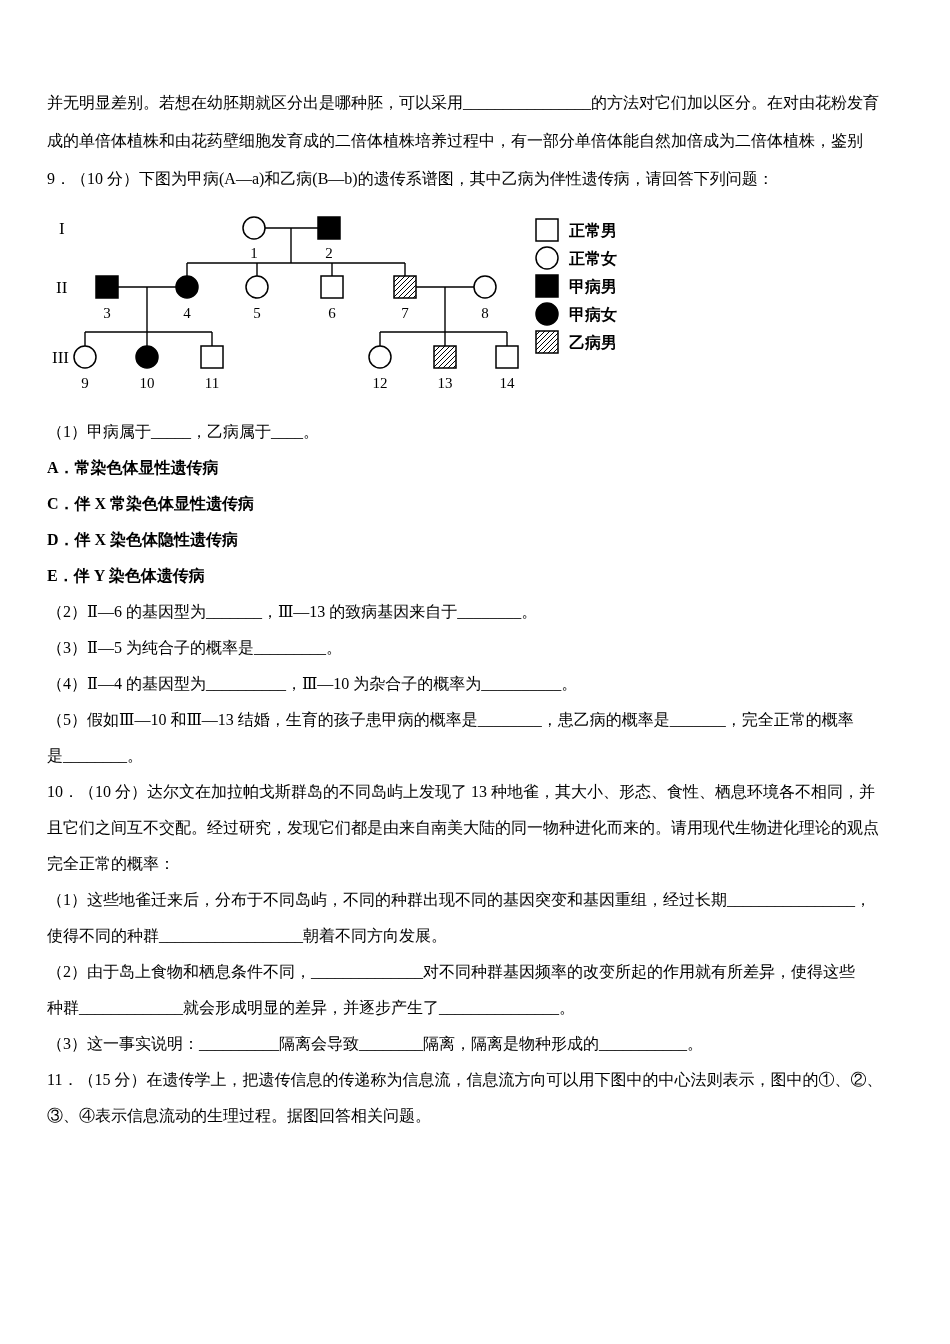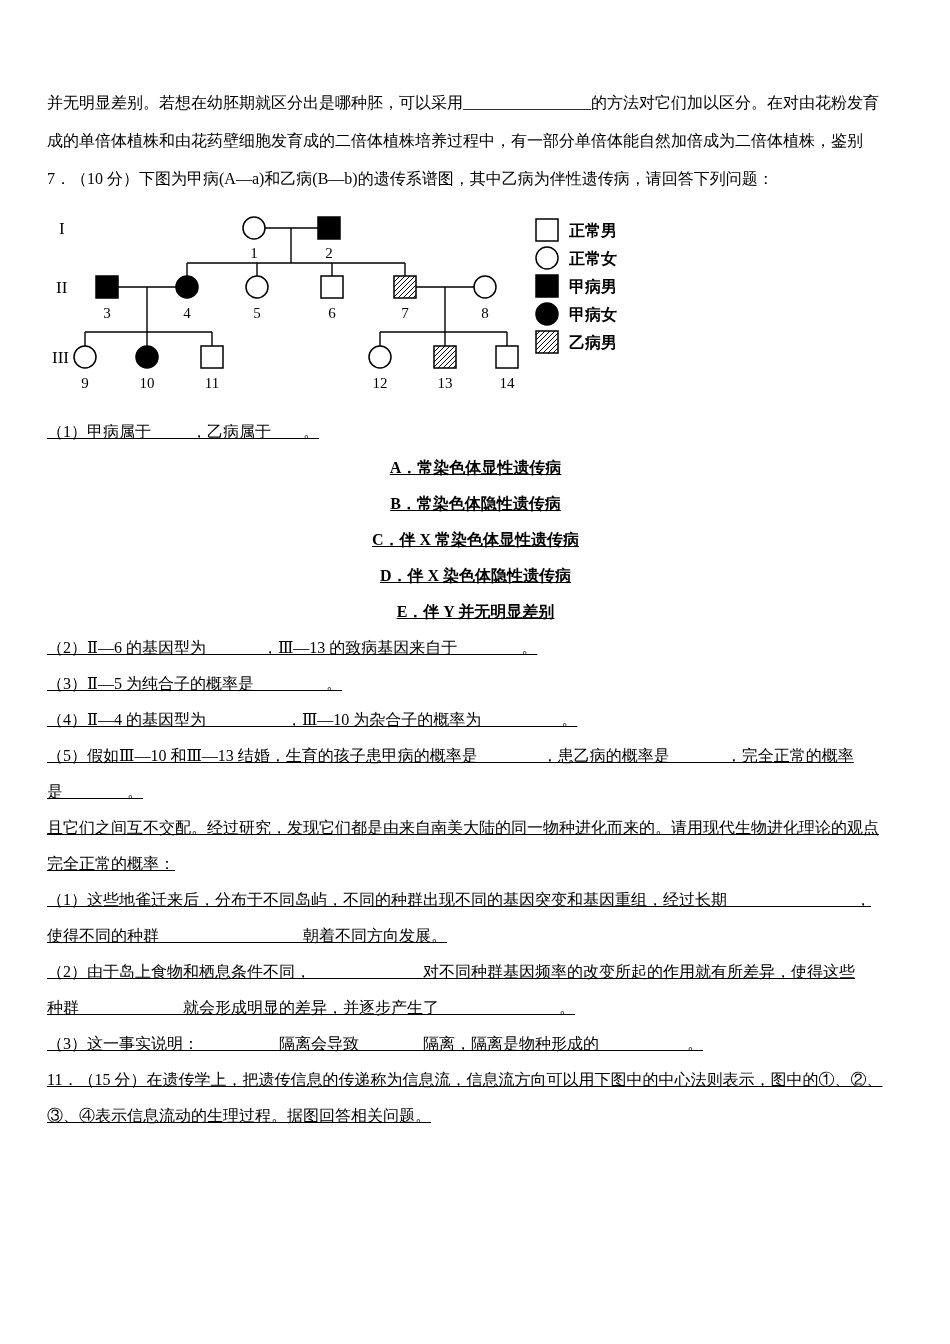--- a/index.html
+++ b/index.html
@@ -5,43 +5,43 @@
   html,body{margin:0;padding:0;}
   body{
     width:950px;height:1344px;background:#ffffff;color:#000000;
     font-family:"Liberation Serif","DejaVu Serif",serif;
   }
   .page{
     box-sizing:border-box;width:950px;height:1344px;
     padding:84px 46px 0 47px;overflow:hidden;background:#ffffff;
   }
   .line{font-size:16px;line-height:38px;white-space:pre-wrap;}
-  .l36{line-height:36px;text-decoration:underline;}
-  .bold{font-weight:bold;text-align:center;}
+  .l36{line-height:36px;}
+  .bold{font-weight:bold;}
   .figure{margin:6px 0 10px 0;}
   svg text{font-family:"Liberation Serif","DejaVu Serif",serif;fill:#000;}
   .num{font-size:15px;}
   .genlabel{font-size:17px;}
   .legendlabel{font-size:16px;font-weight:bold;}
   .sym{fill:#ffffff;stroke:#000000;stroke-width:1.5;}
   .sym.filled{fill:#000000;}
   .sym.hatched{fill:url(#hatch);}
   .conn{stroke:#000000;stroke-width:1.4;}
 </style>
 </head>
 <body>
 
 <div class="page">
 
   <div>
     <div class="line">并无明显差别。若想在幼胚期就区分出是哪种胚，可以采用________________的方法对它们加以区分。在对由花粉发育</div>
     <div class="line">成的单倍体植株和由花药壁细胞发育成的二倍体植株培养过程中，有一部分单倍体能自然加倍成为二倍体植株，鉴别</div>
   </div>
 
-  <div class="line">7．（10 分）下图为甲病(A—a)和乙病(B—b)的遗传系谱图，其中乙病为伴性遗传病，请回答下列问题：</div>
+  <div class="line">9．（10 分）下图为甲病(A—a)和乙病(B—b)的遗传系谱图，其中乙病为伴性遗传病，请回答下列问题：</div>
 
   <div class="figure">
     <svg width="600" height="196" viewBox="0 0 600 196">
       <defs>
         <pattern id="hatch" patternUnits="userSpaceOnUse" width="5" height="5">
           <path d="M0,5 L5,0" stroke="#000" stroke-width="1"></path>
           <path d="M-1,1 L1,-1" stroke="#000" stroke-width="1"></path>
           <path d="M4,6 L6,4" stroke="#000" stroke-width="1"></path>
         </pattern>
       </defs>
@@ -115,32 +115,32 @@
         <text class="legendlabel" x="522" y="116">甲病女</text>
         <rect class="sym hatched" x="489" y="127" width="22" height="22"></rect>
         <text class="legendlabel" x="522" y="144">乙病男</text>
       </g>
     </svg>
   </div>
 
   <div>
     <div class="line l36">（1）甲病属于_____，乙病属于____。</div>
     <div class="line l36 bold">A．常染色体显性遗传病</div>
-    <div class="line l36 bold">B．常染色体隐性遗传病</div>
     <div class="line l36 bold">C．伴 X 常染色体显性遗传病</div>
     <div class="line l36 bold">D．伴 X 染色体隐性遗传病</div>
-    <div class="line l36 bold">E．伴 Y 并无明显差别</div>
+    <div class="line l36 bold">E．伴 Y 染色体遗传病</div>
     <div class="line l36">（2）Ⅱ—6 的基因型为_______，Ⅲ—13 的致病基因来自于________。</div>
     <div class="line l36">（3）Ⅱ—5 为纯合子的概率是_________。</div>
     <div class="line l36">（4）Ⅱ—4 的基因型为__________，Ⅲ—10 为杂合子的概率为__________。</div>
     <div class="line l36">（5）假如Ⅲ—10 和Ⅲ—13 结婚，生育的孩子患甲病的概率是________，患乙病的概率是_______，完全正常的概率</div>
     <div class="line l36">是________。</div>
   </div>
 
   <div>
+    <div class="line l36">10．（10 分）达尔文在加拉帕戈斯群岛的不同岛屿上发现了 13 种地雀，其大小、形态、食性、栖息环境各不相同，并</div>
     <div class="line l36">且它们之间互不交配。经过研究，发现它们都是由来自南美大陆的同一物种进化而来的。请用现代生物进化理论的观点</div>
     <div class="line l36">完全正常的概率：</div>
     <div class="line l36">（1）这些地雀迁来后，分布于不同岛屿，不同的种群出现不同的基因突变和基因重组，经过长期________________，</div>
     <div class="line l36">使得不同的种群__________________朝着不同方向发展。</div>
     <div class="line l36">（2）由于岛上食物和栖息条件不同，______________对不同种群基因频率的改变所起的作用就有所差异，使得这些</div>
     <div class="line l36">种群_____________就会形成明显的差异，并逐步产生了_______________。</div>
     <div class="line l36">（3）这一事实说明：__________隔离会导致________隔离，隔离是物种形成的___________。</div>
   </div>
 
   <div>

